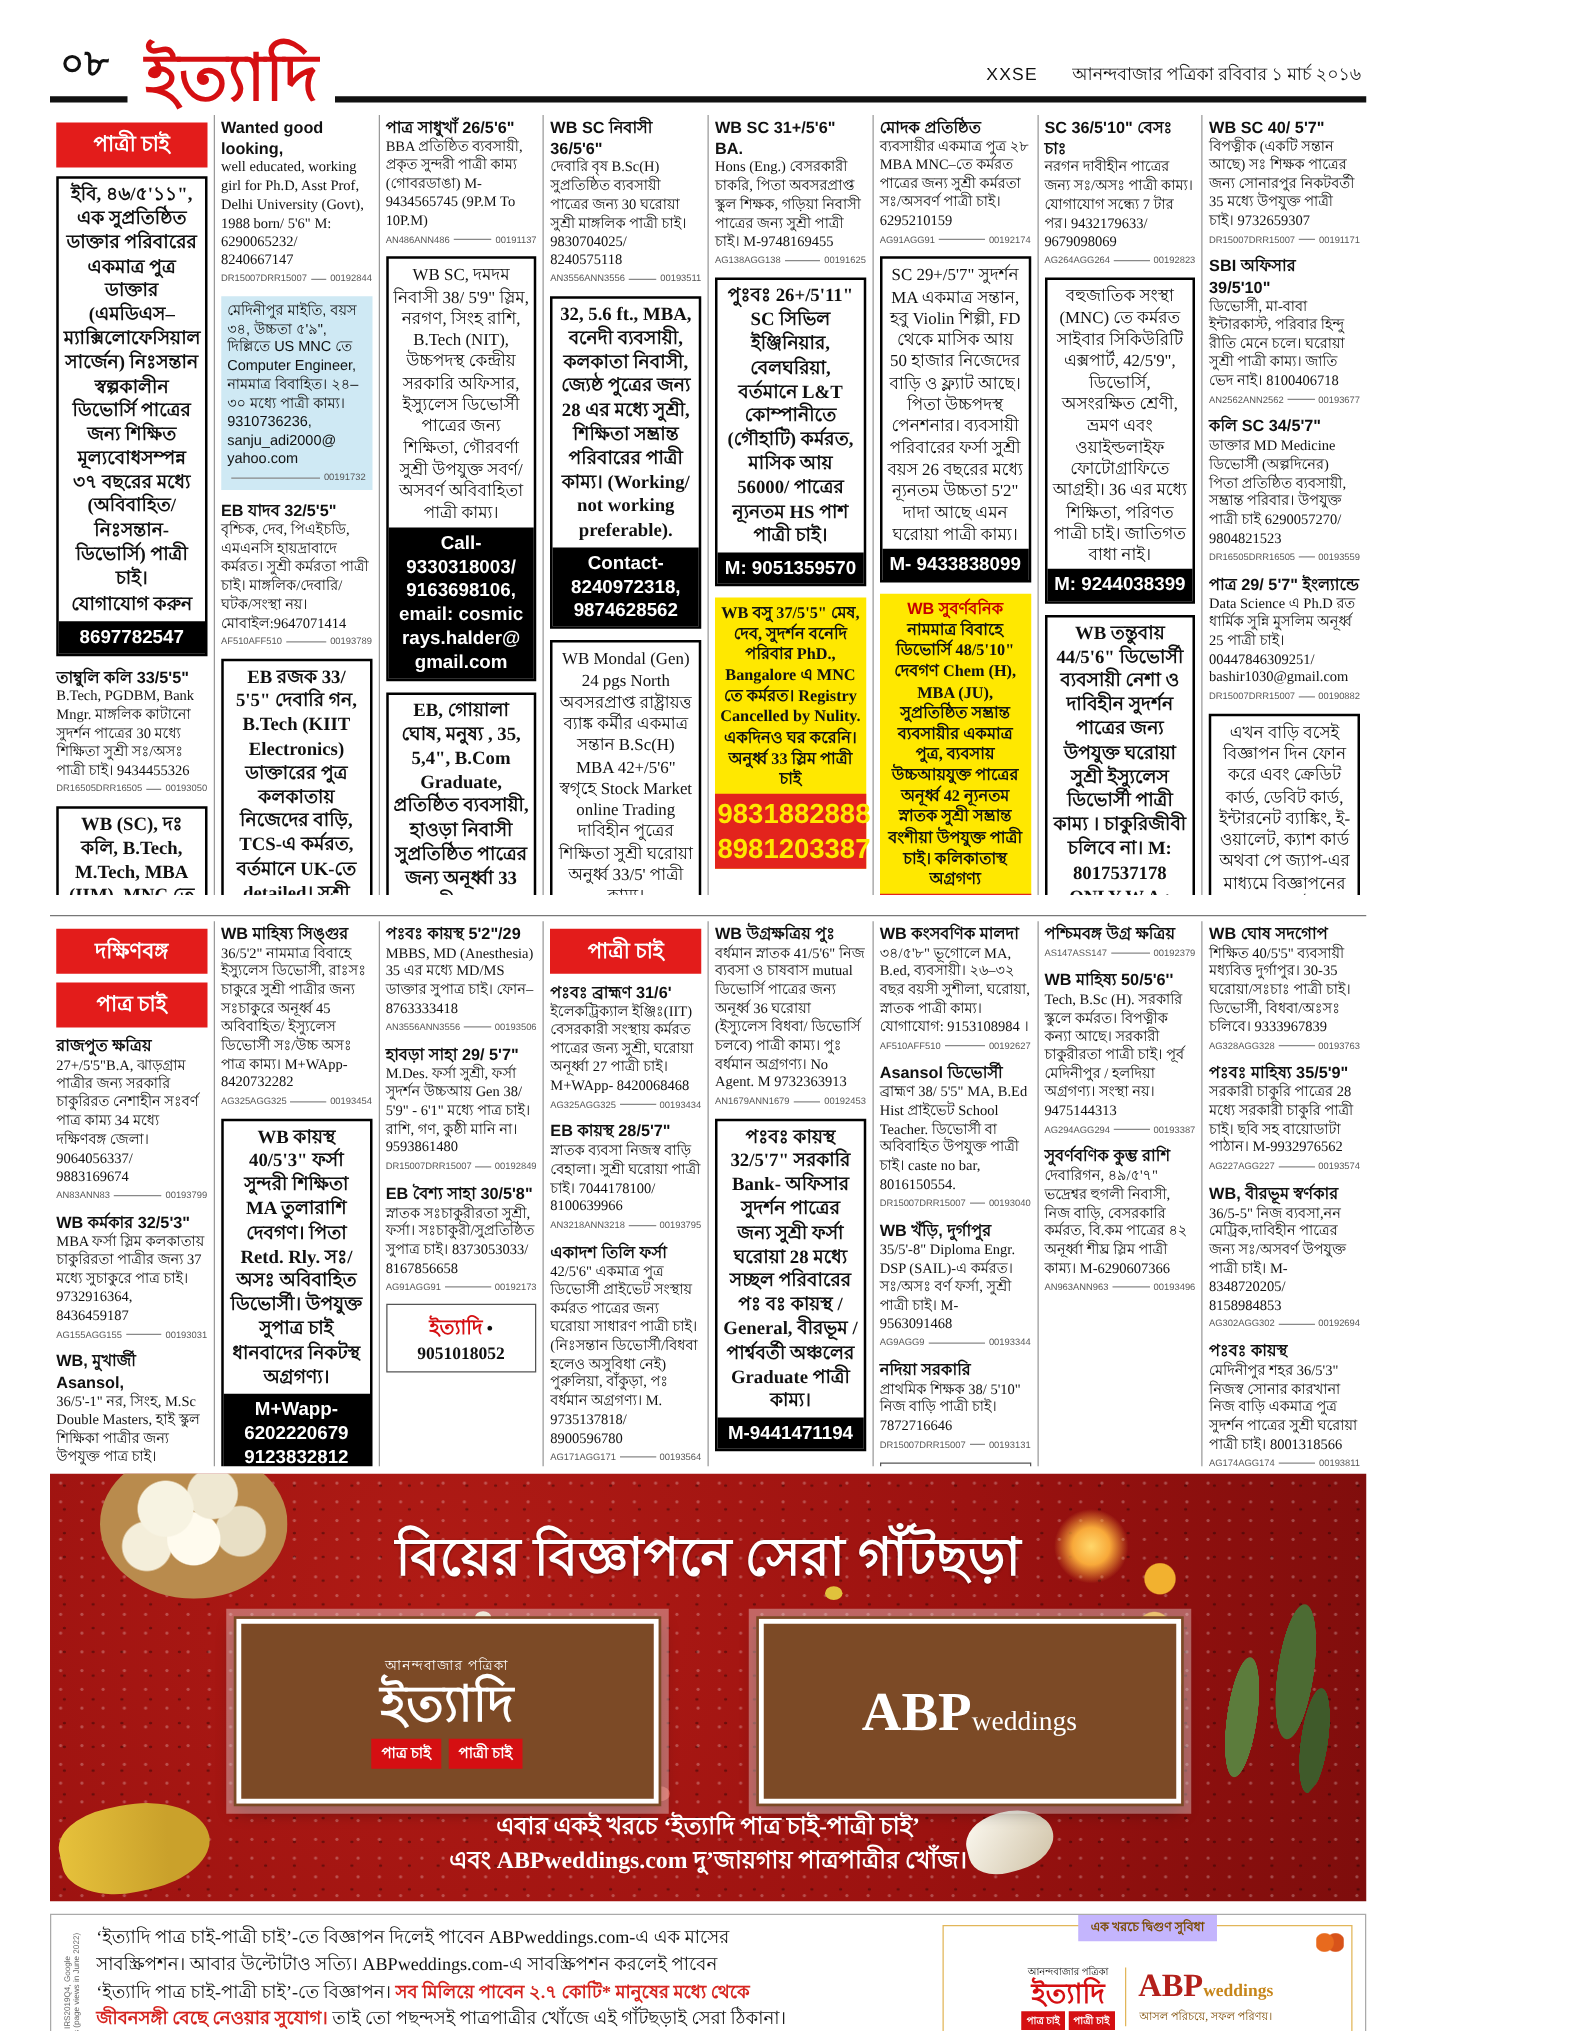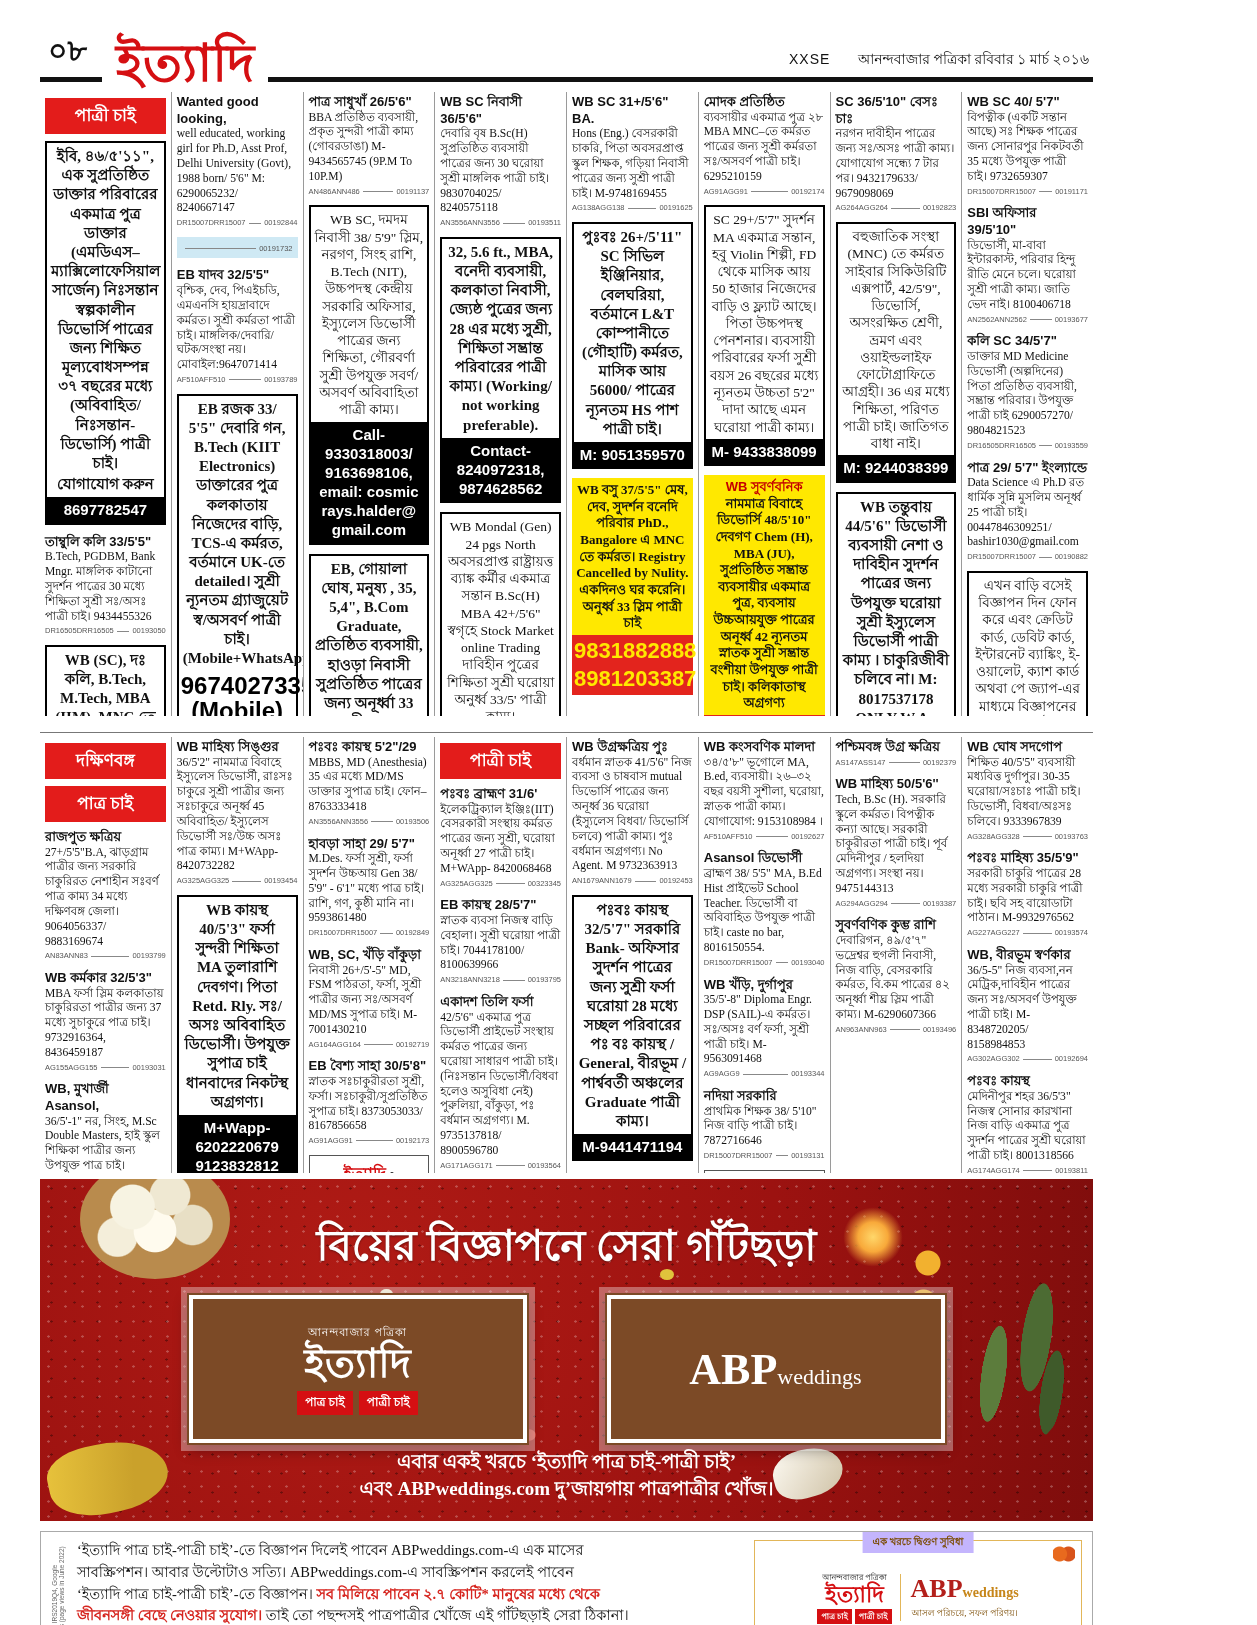--- a/index.html
+++ b/index.html
@@ -162,20 +162,21 @@
           <div class="ad ad--plain">
             <div class="adtitle">Wanted good looking,</div>
             <div class="adbody">well educated, working girl for Ph.D, Asst Prof, Delhi University (Govt), 1988 born/ 5'6" M: 6290065232/ 8240667147</div>
             <div class="ref">
               <span>DR15007DRR15007</span>
               <span class="line"></span>
               <span>00192844</span>
             </div>
           </div>
           <div class="ad ad--blue">
+            <div class="adbody">মেদিনীপুর মাইতি, বয়স ৩৪, উচ্চতা ৫'৯", দিল্লিতে US MNC তে Computer Engineer, নামমাত্র বিবাহিত। ২৪–৩০ মধ্যে পাত্রী কাম্য। 9310736236, sanju_adi2000@ yahoo.com</div>
             <div class="ref">
               <span></span>
               <span class="line"></span>
               <span>00191732</span>
             </div>
           </div>
           <div class="ad ad--plain">
             <div class="adtitle">EB যাদব 32/5'5"</div>
             <div class="adbody">বৃশ্চিক, দেব, পিএইচডি, এমএনসি হায়দ্রাবাদে কর্মরত। সুশ্রী কর্মরতা পাত্রী চাই। মাঙ্গলিক/দেবারি/ ঘটক/সংস্থা নয়। মোবাইল:9647071414</div>
             <div class="ref">
@@ -402,48 +403,39 @@
           <div class="ad ad--plain">
             <div class="adtitle">হাবড়া সাহা 29/ 5'7"</div>
             <div class="adbody">M.Des. ফর্সা সুশ্রী, ফর্সা সুদর্শন উচ্চআয় Gen 38/ 5'9" - 6'1" মধ্যে পাত্র চাই। রাশি, গণ, কুষ্ঠী মানি না। 9593861480</div>
             <div class="ref">
               <span>DR15007DRR15007</span>
               <span class="line"></span>
               <span>00192849</span>
             </div>
           </div>
           <div class="ad ad--plain">
-            <div class="adtitle">WB, SC, খঁড়ি বাঁকুড়া</div>
-            <div class="adbody">নিবাসী 26+/5'-5" MD, FSM পাঠরতা, ফর্সা, সুশ্রী পাত্রীর জন্য সঃ/অসবর্ণ MD/MS সুপাত্র চাই। M-7001430210</div>
-            <div class="ref">
-              <span>AG164AGG164</span>
-              <span class="line"></span>
-              <span>00192719</span>
-            </div>
-          </div>
-          <div class="ad ad--plain">
             <div class="adtitle">EB বৈশ্য সাহা 30/5'8"</div>
             <div class="adbody">স্নাতক সঃচাকুরীরতা সুশ্রী, ফর্সা। সঃচাকুরী/সুপ্রতিষ্ঠিত সুপাত্র চাই। 8373053033/ 8167856658</div>
             <div class="ref">
               <span>AG91AGG91</span>
               <span class="line"></span>
               <span>00192173</span>
             </div>
           </div>
           <div class="promo"><span class="pbrand">ইত্যাদি</span><span> • </span><span class="pphone">9051018052</span></div>
         </div>
         <div class="col">
           <div class="sec">পাত্রী চাই</div>
           <div class="ad ad--plain">
             <div class="adtitle">পঃবঃ ব্রাহ্মণ 31/6'</div>
             <div class="adbody">ইলেকট্রিক্যাল ইঞ্জিঃ(IIT) বেসরকারী সংস্থায় কর্মরত পাত্রের জন্য সুশ্রী, ঘরোয়া অনূর্ধ্বা 27 পাত্রী চাই। M+WApp- 8420068468</div>
             <div class="ref">
               <span>AG325AGG325</span>
               <span class="line"></span>
-              <span>00323345</span>
+              <span>00193434</span>
             </div>
           </div>
           <div class="ad ad--plain">
             <div class="adtitle">EB কায়স্থ 28/5'7"</div>
             <div class="adbody">স্নাতক ব্যবসা নিজস্ব বাড়ি বেহালা। সুশ্রী ঘরোয়া পাত্রী চাই। 7044178100/ 8100639966</div>
             <div class="ref">
               <span>AN3218ANN3218</span>
               <span class="line"></span>
               <span>00193795</span>
             </div>

